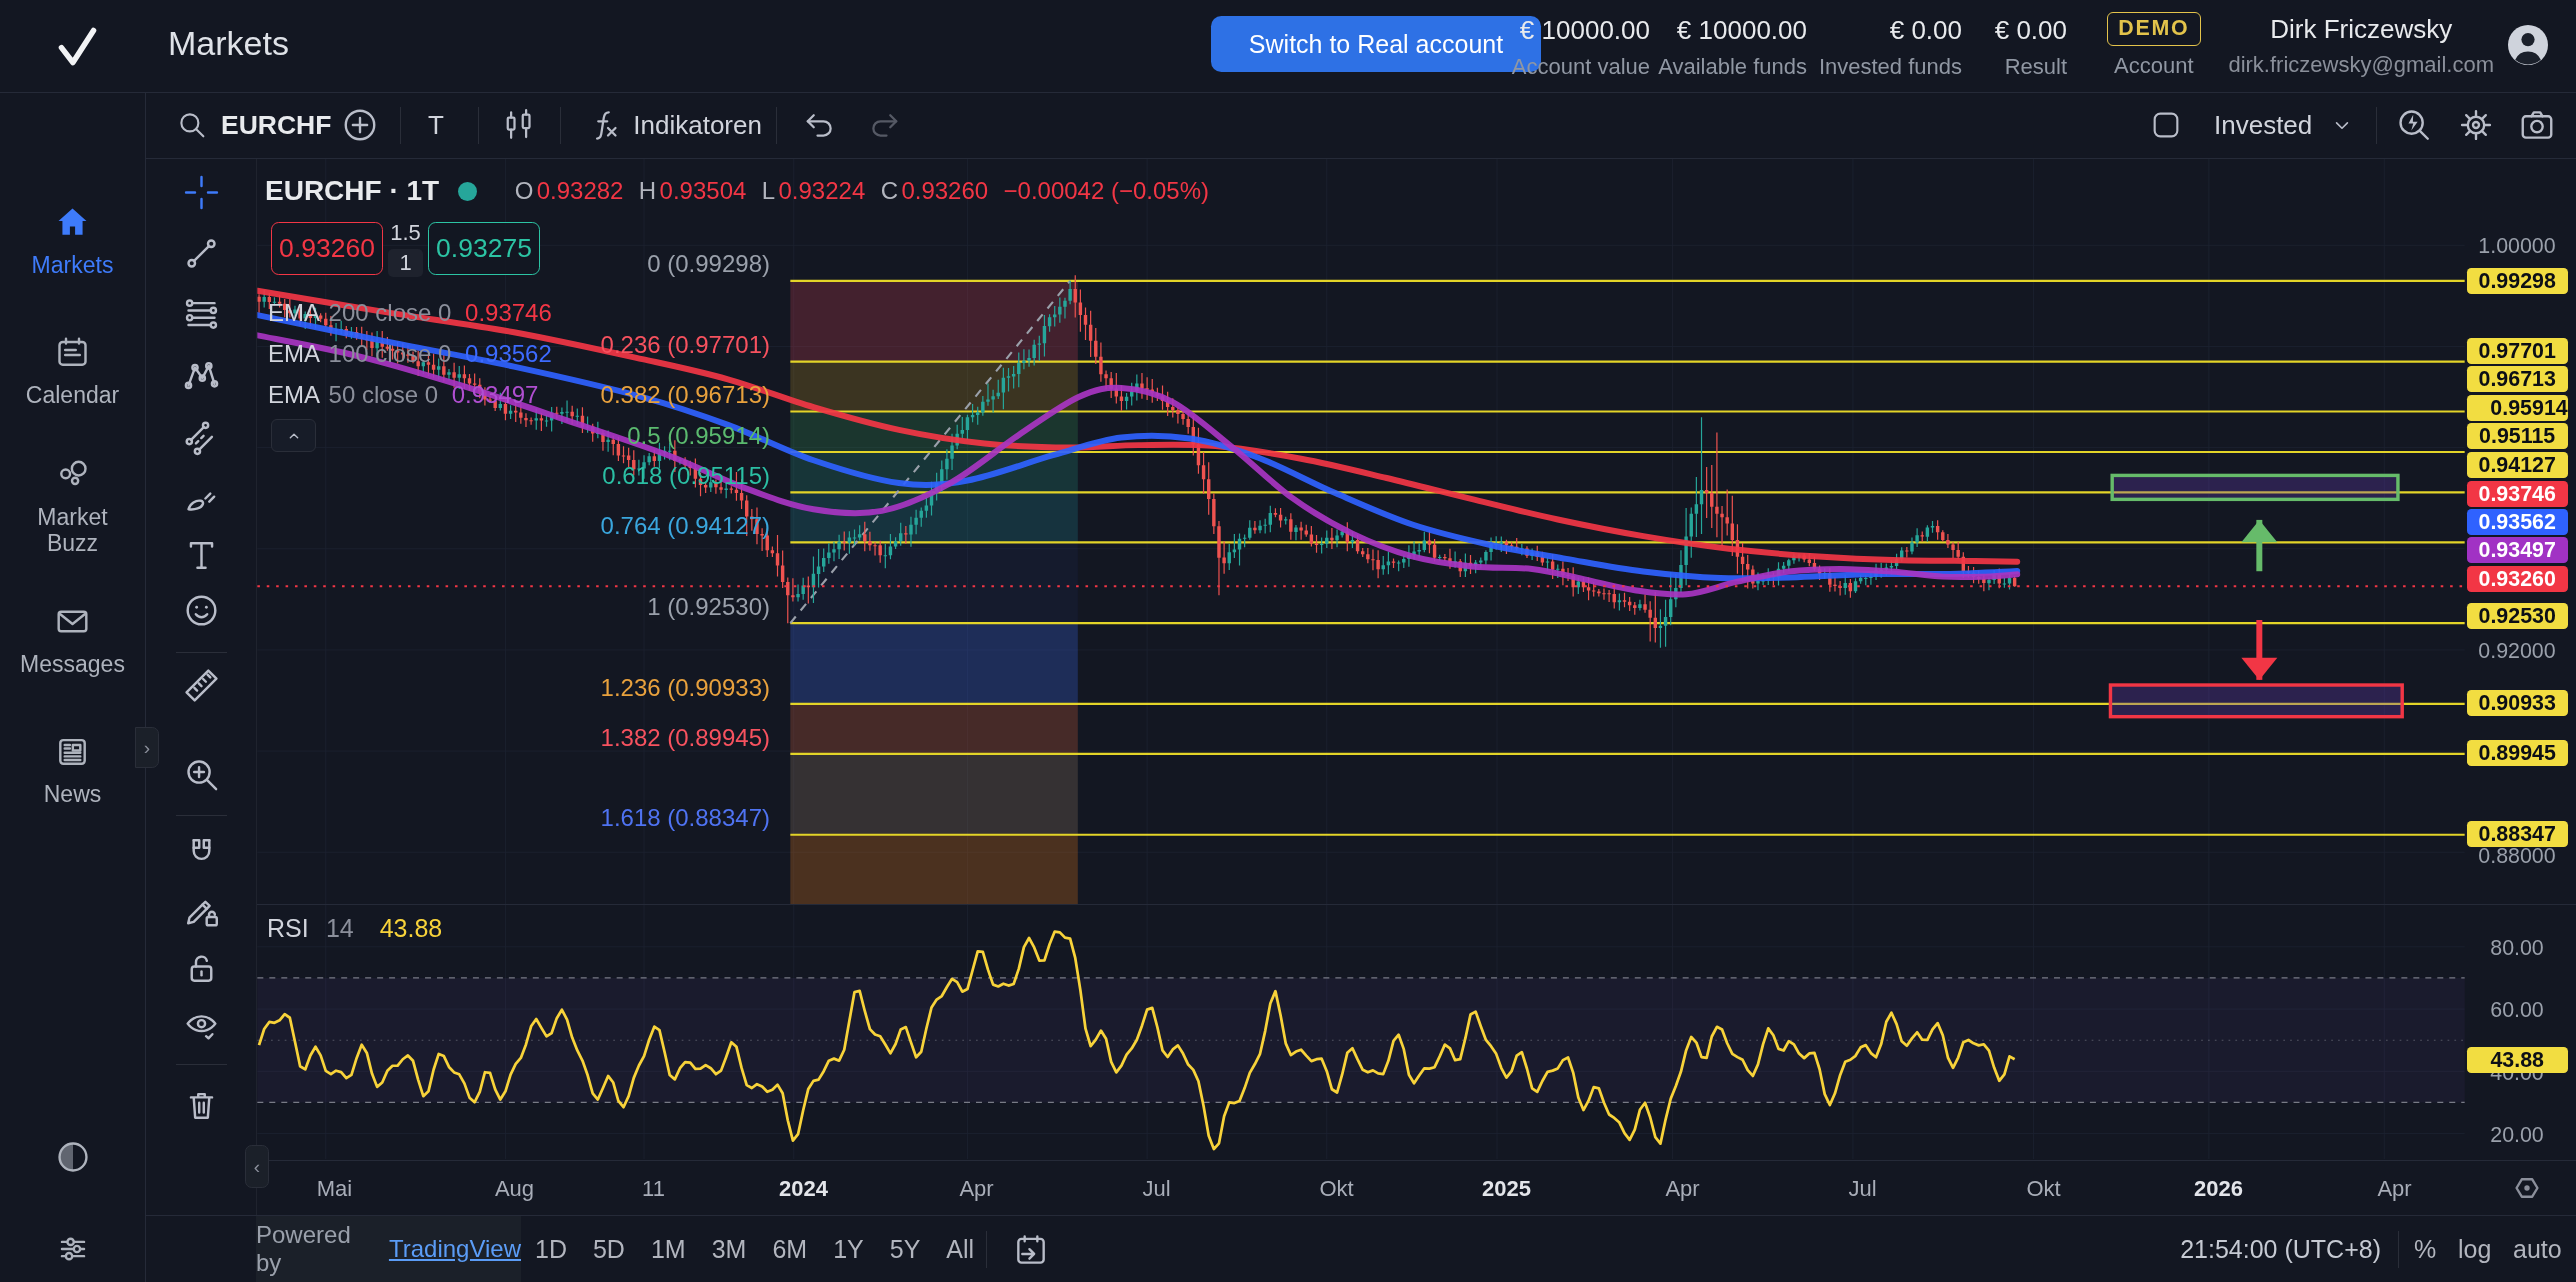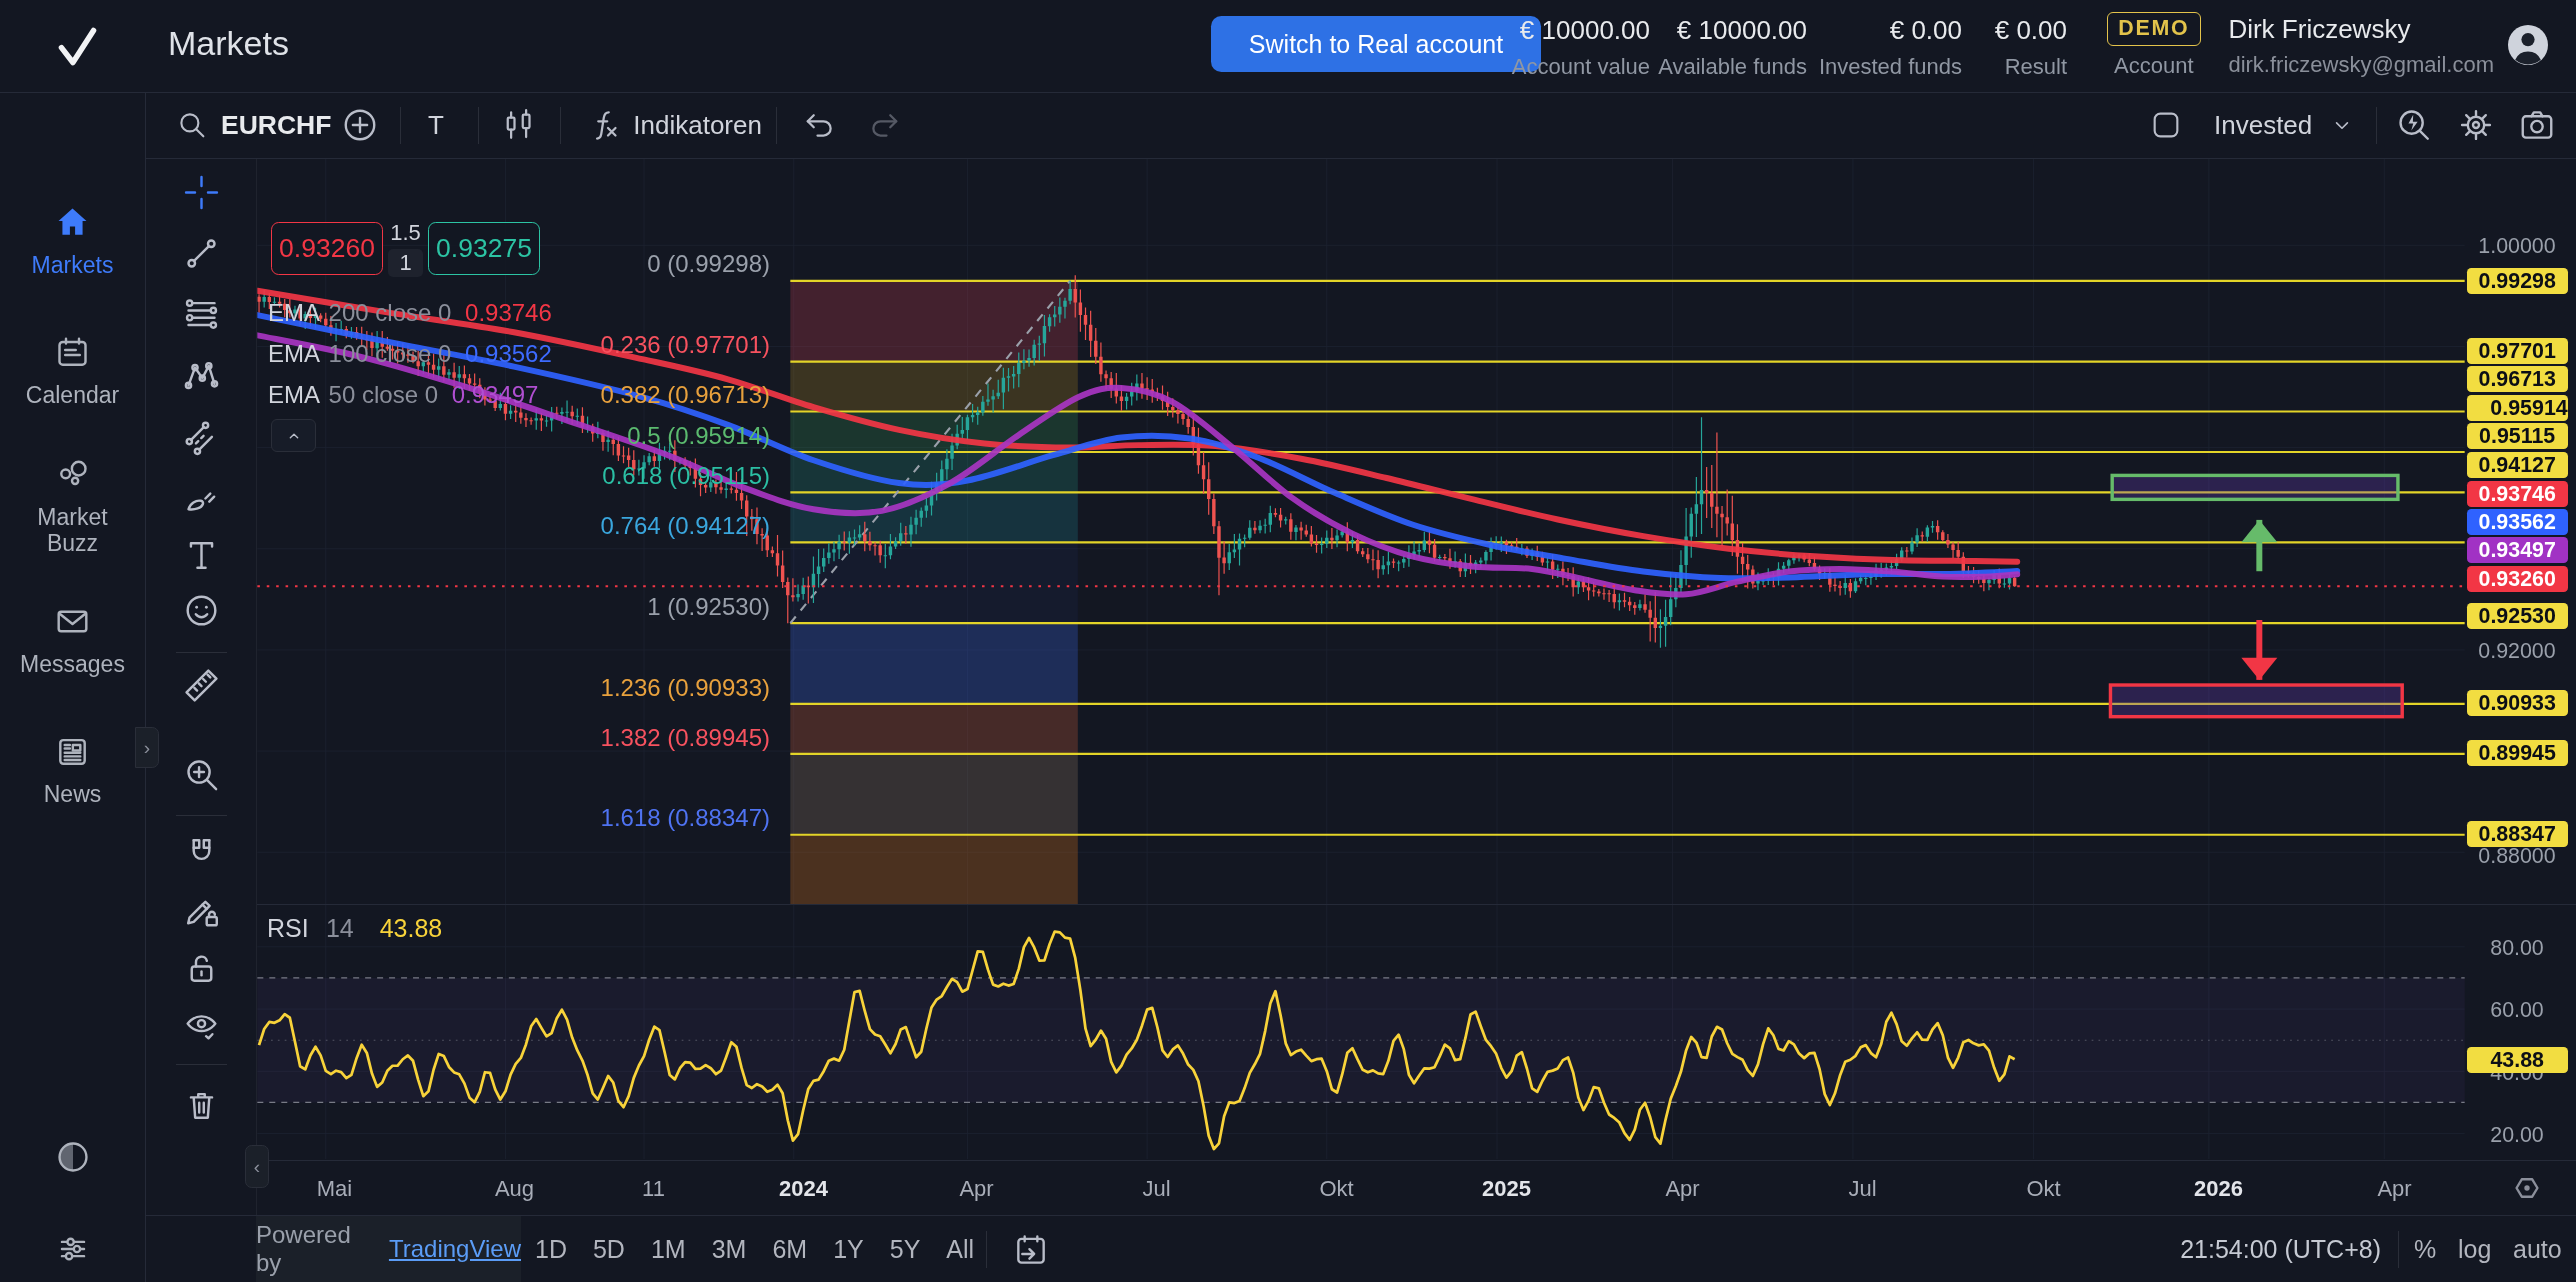--- a/index.html
+++ b/index.html
@@ -14,21 +14,21 @@
   #page-title{position:absolute;left:168px;top:24px;font-size:34px;font-weight:500;color:#dfe2e8;}
   #switch-btn{position:absolute;left:1211px;top:16.3px;width:330px;height:56px;background:#2e71e5;color:#fff;
       border:none;border-radius:10.3px;font-size:25px;font-family:inherit;cursor:pointer;}
   .acct-group{position:absolute;top:15.4px;text-align:right;}
   .acct-value{font-size:26px;color:#e8eaed;}
   .acct-label{font-size:22px;color:#9097a3;margin-top:7.7px;}
   #demo-group{position:absolute;left:2107px;top:12px;text-align:center;}
   #demo-badge{display:inline-block;border:1.7px solid #e3c34b;color:#e3c34b;border-radius:6px;
       font-size:21.4px;font-weight:700;letter-spacing:1.7px;padding:3.4px 10.3px;}
   #demo-label{font-size:22px;color:#9097a3;margin-top:6.8px;}
-  #user-block{position:absolute;right:82px;top:13.7px;text-align:left;margin-left:32px;}
+  #user-block{position:absolute;right:82px;top:13.7px;text-align:center;margin-left:32px;}
   #user-name{font-size:26px;color:#e8eaed;}
   #user-email{font-size:22px;color:#8a8f9a;margin-top:7.7px;}
   #avatar{position:absolute;left:2504px;top:21.4px;width:48px;height:48px;}
   
   #sidebar{position:absolute;left:0;top:92px;width:145px;height:1190px;border-right:0.9px solid #252a38;background:#131722;z-index:20;}
   .side-item{position:absolute;left:0;width:145px;text-align:center;cursor:pointer;color:#aeb3bd;}
   .side-item .lbl{font-size:23px;margin-top:6.8px;line-height:1.15;}
   .side-item.active{color:#3e7bfa;}
   .side-tool{position:absolute;left:54px;width:38px;height:38px;cursor:pointer;}
   
@@ -413,20 +413,26 @@
       <line x1="0" y1="994.75" x2="2580" y2="994.75" stroke="#1c2230" stroke-width="1"></line>
       <line x1="0" y1="1067.5" x2="2580" y2="1067.5" stroke="#1c2230" stroke-width="1"></line>
       <line x1="0" y1="1140.25" x2="2580" y2="1140.25" stroke="#1c2230" stroke-width="1"></line>
       <rect x="0" y="958.375" width="2580" height="145.5" fill="rgba(126,87,194,0.07)"></rect>
       <line x1="0" y1="958.375" x2="2580" y2="958.375" stroke="#787b86" stroke-width="1.5" stroke-dasharray="7 7"></line>
       <line x1="0" y1="1103.875" x2="2580" y2="1103.875" stroke="#787b86" stroke-width="1.5" stroke-dasharray="7 7"></line>
       <line x1="0" y1="1031.125" x2="2580" y2="1031.125" stroke="#787b86" stroke-width="1.2" stroke-dasharray="2 6" opacity="0.6"></line>
       <path d="M2,1036.9L8,1018.1L14,1009.8L20,1010.8L26,1007.9L32,1000.8L38,1004.9L44,1032.9L50,1061.6L56,1065.3L62,1049.0L68,1038.8L74,1048.9L80,1067.0L86,1070.7L92,1066.8L98,1068.5L104,1075.4L110,1071.6L116,1052.2L122,1036.5L128,1046.0L134,1070.2L140,1085.7L146,1080.6L152,1066.8L158,1061.0L164,1060.9L170,1053.4L176,1049.0L182,1055.2L188,1077.5L194,1096.6L200,1090.9L206,1065.7L212,1047.2L218,1049.7L224,1062.4L230,1068.8L236,1071.0L242,1081.6L248,1098.3L254,1103.6L260,1091.6L266,1068.6L272,1069.3L278,1088.6L284,1100.5L290,1090.9L296,1071.4L302,1058.9L308,1051.9L314,1036.1L320,1014.9L326,1006.4L332,1016.8L338,1026.7L344,1022.8L350,1005.4L356,995.6L362,1007.1L368,1028.1L374,1043.1L380,1054.9L386,1071.9L392,1093.4L398,1100.5L404,1087.0L410,1072.9L416,1080.6L422,1102.2L428,1109.5L434,1096.6L440,1075.2L446,1060.7L452,1049.7L458,1030.6L464,1015.3L470,1019.3L476,1044.9L482,1071.8L488,1076.9L494,1063.9L500,1056.7L506,1057.3L512,1064.7L518,1064.4L524,1060.2L530,1063.9L536,1070.9L542,1066.7L548,1050.7L554,1033.6L560,1038.9L566,1063.5L572,1083.7L578,1087.0L584,1082.5L590,1085.2L596,1091.4L602,1089.1L608,1083.1L614,1093.1L620,1124.7L626,1148.6L632,1141.0L638,1113.0L644,1088.1L650,1078.7L656,1077.2L662,1067.4L668,1055.1L674,1052.7L680,1055.1L686,1042.3L692,1008.5L698,974.9L704,973.5L710,997.0L716,1018.2L722,1024.5L728,1026.5L734,1036.1L740,1046.5L746,1035.6L752,1018.5L758,1015.8L764,1033.7L770,1051.1L776,1044.7L782,1017.5L788,992.9L794,983.7L800,979.5L806,969.0L812,959.4L818,963.3L824,974.4L830,971.4L836,949.4L842,927.2L848,928.0L854,948.7L860,966.2L866,968.3L872,965.1L878,967.3L884,965.4L890,947.8L896,922.4L902,911.7L908,922.7L914,938.1L920,937.8L926,919.0L932,904.2L938,905.1L944,911.3L950,912.5L956,935.0L962,972.6L968,1017.7L974,1038.0L980,1030.5L986,1019.9L992,1029.5L998,1056.5L1004,1068.8L1010,1060.8L1016,1048.1L1022,1040.8L1028,1030.7L1034,1014.2L1040,995.4L1046,993.4L1052,1016.0L1058,1043.0L1064,1050.8L1070,1041.9L1076,1037.2L1082,1046.8L1088,1059.6L1094,1065.8L1100,1079.2L1106,1108.0L1112,1142.9L1118,1158.4L1124,1151.7L1130,1120.1L1136,1103.8L1142,1104.6L1148,1102.1L1154,1087.1L1160,1069.3L1166,1059.0L1172,1047.0L1178,1020.5L1184,988.2L1190,973.8L1196,1001.9L1202,1034.8L1208,1048.5L1214,1044.4L1220,1042.3L1226,1049.1L1232,1055.6L1238,1053.3L1244,1052.8L1250,1067.4L1256,1088.5L1262,1092.3L1268,1071.2L1274,1045.9L1280,1040.5L1286,1053.6L1292,1065.8L1298,1068.7L1304,1066.4L1310,1069.9L1316,1070.8L1322,1055.3L1328,1032.0L1334,1024.7L1340,1041.6L1346,1071.6L1352,1081.5L1358,1072.5L1364,1064.0L1370,1064.3L1376,1062.7L1382,1050.1L1388,1036.3L1394,1040.7L1400,1054.5L1406,1053.3L1412,1028.8L1418,1001.1L1424,997.7L1430,1014.8L1436,1030.9L1442,1038.2L1448,1047.1L1454,1063.7L1460,1074.9L1466,1067.4L1472,1049.1L1478,1045.1L1484,1064.5L1490,1087.5L1496,1091.6L1502,1078.8L1508,1068.1L1514,1066.7L1520,1064.1L1526,1054.4L1532,1051.3L1538,1069.0L1544,1098.1L1550,1112.8L1556,1101.8L1562,1086.0L1568,1087.4L1574,1104.2L1580,1118.0L1586,1122.0L1592,1127.4L1598,1139.7L1604,1147.6L1610,1135.6L1616,1112.4L1622,1104.3L1628,1121.2L1634,1144.5L1640,1152.0L1646,1123.9L1652,1099.6L1658,1084.7L1664,1067.8L1670,1043.1L1676,1027.4L1682,1033.9L1688,1050.9L1694,1051.9L1700,1026.8L1706,1015.5L1712,1018.6L1718,1034.7L1724,1047.1L1730,1050.9L1736,1054.0L1742,1066.2L1748,1072.9L1754,1059.4L1760,1035.8L1766,1017.3L1772,1025.3L1778,1041.3L1784,1043.2L1790,1032.2L1796,1036.1L1802,1046.8L1808,1052.1L1814,1046.6L1820,1045.9L1826,1065.1L1832,1094.2L1838,1106.9L1844,1093.2L1850,1072.0L1856,1056.3L1862,1054.0L1868,1049.4L1874,1039.5L1880,1036.9L1886,1046.2L1892,1051.1L1898,1035.7L1904,1009.6L1910,999.1L1916,1012.4L1922,1032.4L1928,1037.6L1934,1029.0L1940,1021.9L1946,1030.6L1952,1030.8L1958,1018.6L1964,1011.2L1970,1025.3L1976,1051.4L1982,1063.4L1988,1051.4L1994,1033.5L2000,1030.9L2006,1034.8L2012,1037.2L2018,1035.9L2024,1043.4L2030,1063.1L2036,1078.6L2042,1071.1L2048,1050.0L2054,1053.4" stroke="#f8d33a" stroke-width="3.2" fill="none" stroke-linejoin="round"></path>
     </svg>
 
+  <div id="legend-row">
+    <span id="legend-title">EURCHF · 1T</span>
+    <span id="legend-dot"></span>
+    <span id="ohlc-values"><span class="ohlc-k">O</span><span class="ohlc-v">0.93282</span><span class="ohlc-k">H</span><span class="ohlc-v">0.93504</span><span class="ohlc-k">L</span><span class="ohlc-v">0.93224</span><span class="ohlc-k">C</span><span class="ohlc-v">0.93260</span></span>
+    <span class="ohlc-v" style="margin-left:15.4px">−0.00042 (−0.05%)</span>
+  </div>
 
   <div id="trade-row">
     <div id="sell-box" class="trade-box">0.93260</div>
     <div id="spread-col">
       <div id="spread-top">1.5</div>
       <div id="spread-bot">1</div>
     </div>
     <div id="buy-box" class="trade-box">0.93275</div>
   </div>
 

